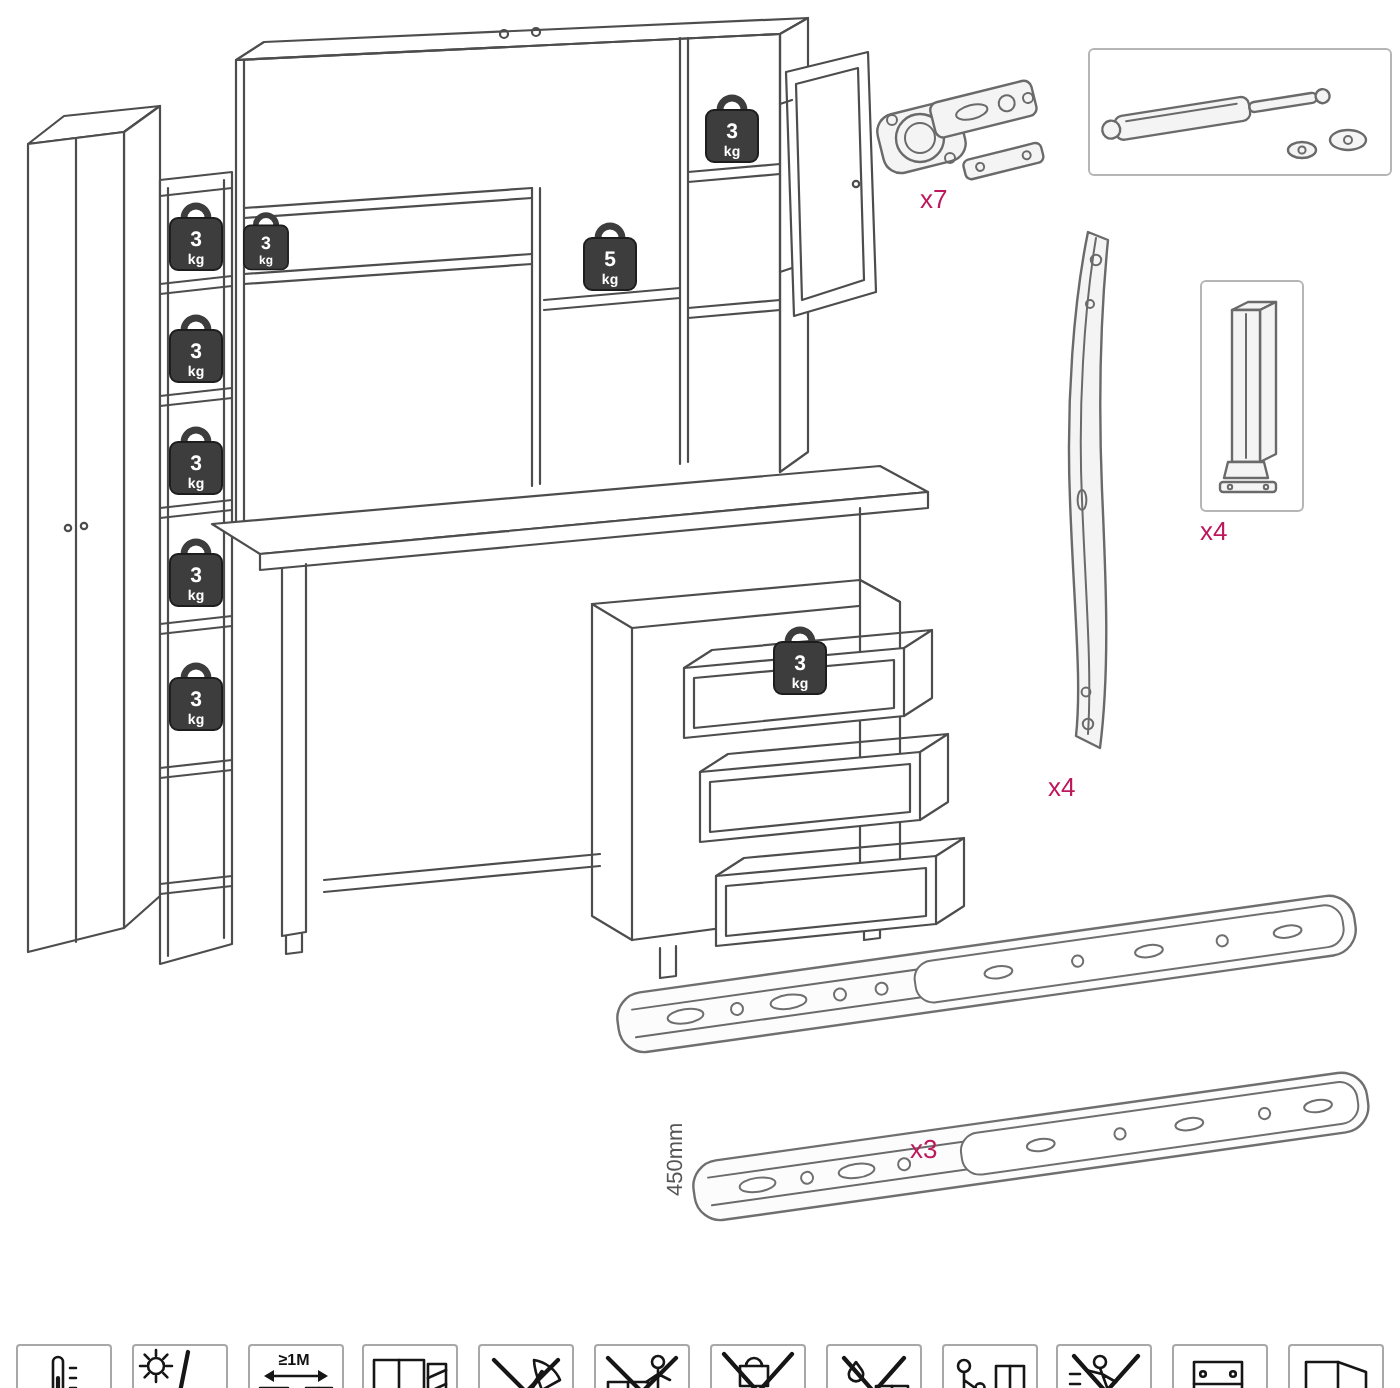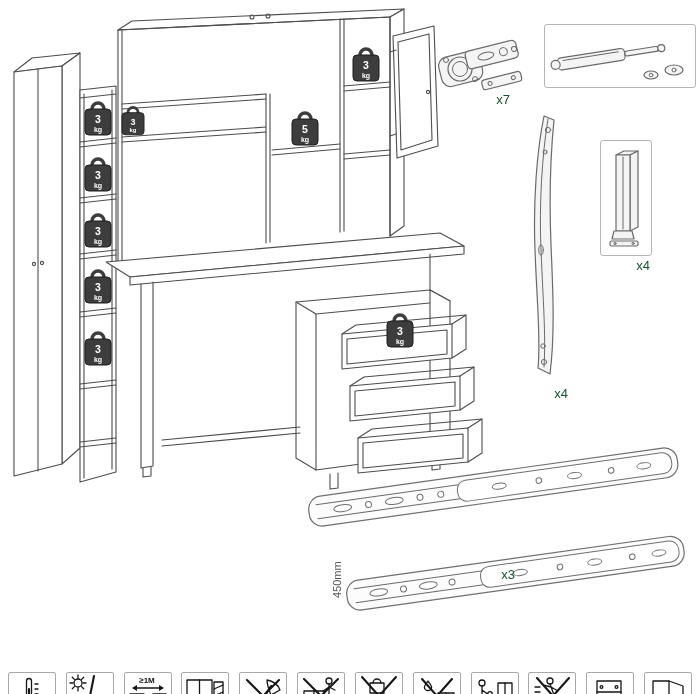--- a/index.html
+++ b/index.html
@@ -13,21 +13,21 @@
   .rail { fill:#fcfcfc; stroke:#6f6f6f; stroke-width:1.2; }
   .slot { fill:#ffffff; stroke:#6f6f6f; stroke-width:1; }
 
   
   .badge-handle { fill:none; stroke:#3d3d3d; stroke-width:3.4; stroke-linecap:round; }
   .badge-body   { fill:#3d3d3d; stroke:#1d1d1d; stroke-width:1; }
   .badge-num  { fill:#fff; font-weight:bold; font-size:10.5px; text-anchor:middle; font-family:"Liberation Sans", sans-serif; }
   .badge-unit { fill:#fff; font-weight:bold; font-size:7px;  text-anchor:middle; font-family:"Liberation Sans", sans-serif; }
 
   .abs { position:absolute; }
-  .qty { position:absolute; font-size:13px; color:#14532d; text-align:right; }
+  .qty { position:absolute; font-size:13px; color:#be185d; text-align:left; }
   .dim-text { font-size:11px; fill:#555; font-family:"Liberation Sans", sans-serif; }
 
   .part-box { position:absolute; border:1px solid #b5b5b5; border-radius:3px; background:#fff; }
 
   
   .care-strip { position:absolute; left:8px; top:640px; width:684px; display:flex; justify-content:space-between; }
   .care-cell { width:48px; height:48px; border:1px solid #a8a8a8; border-radius:2px; background:#fff;
                display:flex; align-items:center; justify-content:flex-start; box-sizing:border-box;margin-top:32px; }
   .ic   { stroke:#161616; stroke-width:1.3; fill:none; stroke-linecap:round; stroke-linejoin:round; }
   .icx  { stroke:#161616; stroke-width:2.1; fill:none; stroke-linecap:round; }

